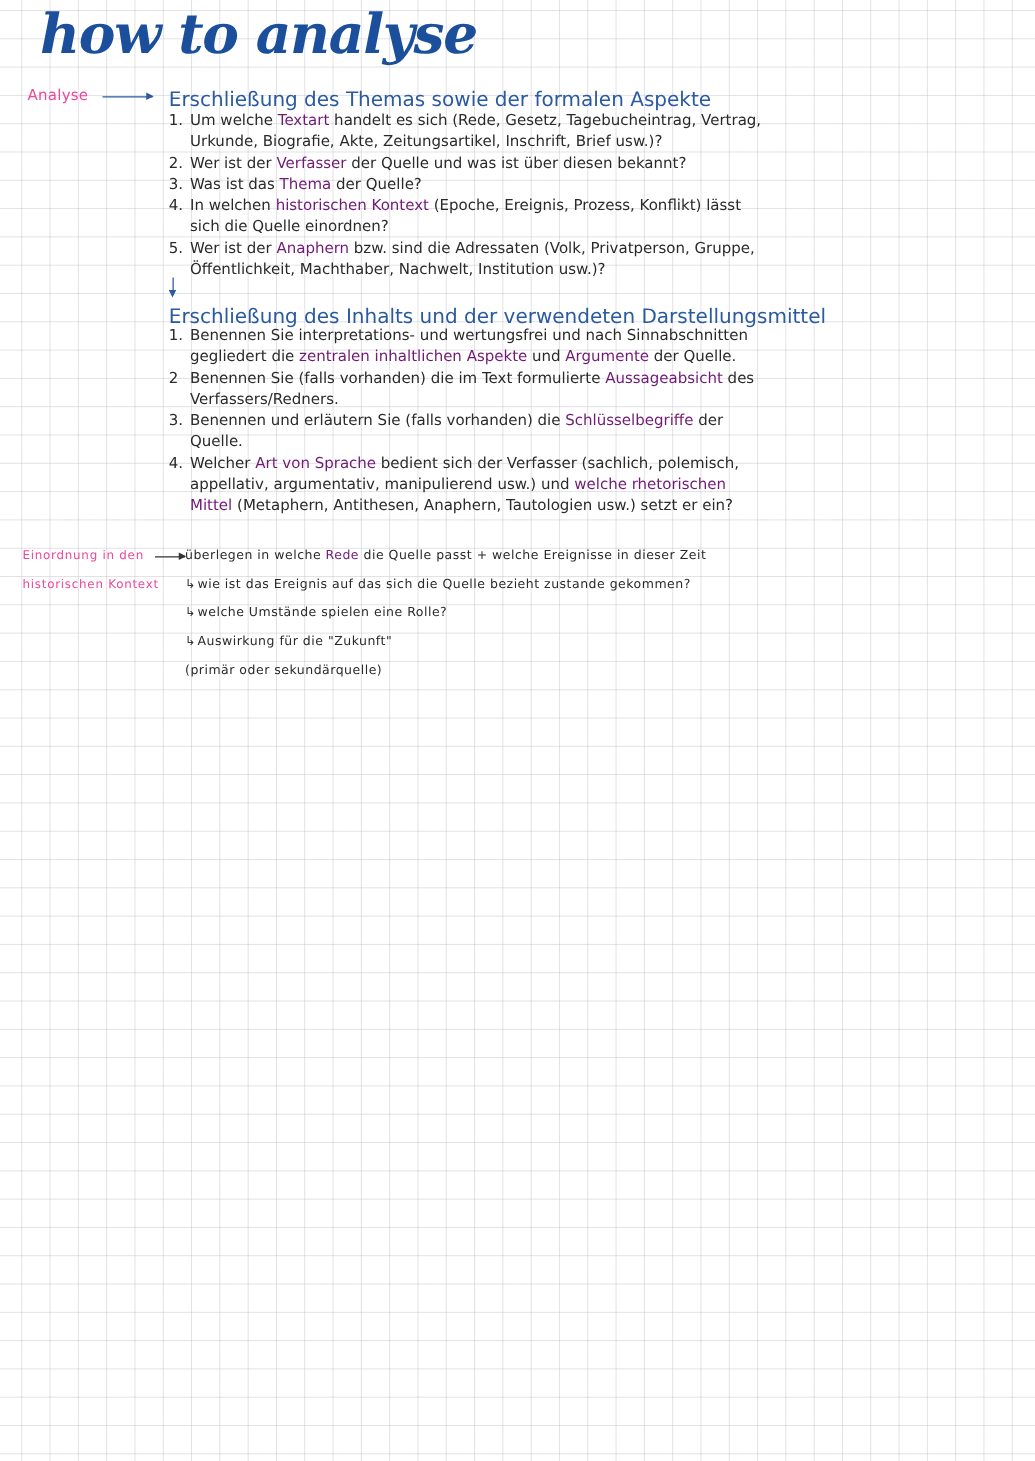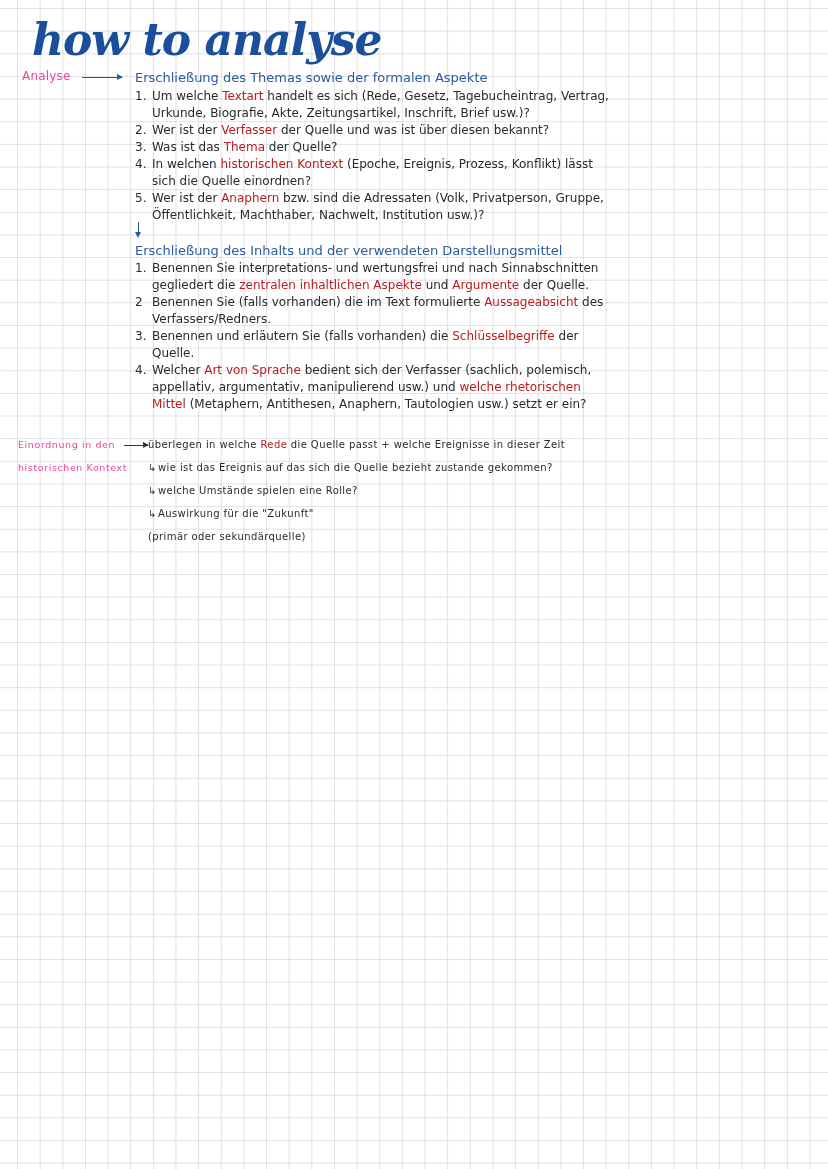--- a/index.html
+++ b/index.html
@@ -24,21 +24,20 @@
       position: absolute;
       left: 32px;
       top: 6px;
       font-family: "DejaVu Serif", serif;
       font-style: italic;
       font-weight: bold;
       font-size: 44px;
       letter-spacing: -1px;
       color: #1b4f9c;
       line-height: 1;
-      margin-top: 12px;
     }
     .side-label {
       position: absolute;
       font-size: 12px;
       color: #ec4899;
       letter-spacing: 0.2px;
     }
     .side-label.small {
       font-size: 9.5px;
       letter-spacing: 0.6px;
@@ -72,21 +71,21 @@
       position: absolute;
       left: -3px;
       bottom: -2px;
       border-top: 6px solid #2a5aa0;
       border-left: 3.5px solid transparent;
       border-right: 3.5px solid transparent;
     }
     .section-head {
       position: absolute;
       left: 135px;
-      font-size: 13px;
+      font-size: 16px;
       color: #2a5aa0;
       white-space: nowrap;
     }
     .list {
       position: absolute;
       left: 135px;
       margin: 0;
       padding: 0;
       list-style: none;
       font-size: 12px;
@@ -96,21 +95,21 @@
     .list li {
       position: relative;
       padding-left: 17px;
     }
     .list li .num {
       position: absolute;
       left: 0;
       top: 0;
     }
     .hl {
-      color: #b91c1c;
+      color: #701a75;
       text-align: right;
     }
     .note-lines {
       position: absolute;
       left: 148px;
       top: 436px;
       font-size: 10px;
       letter-spacing: 0.4px;
       color: #2a2a2a;
     }

